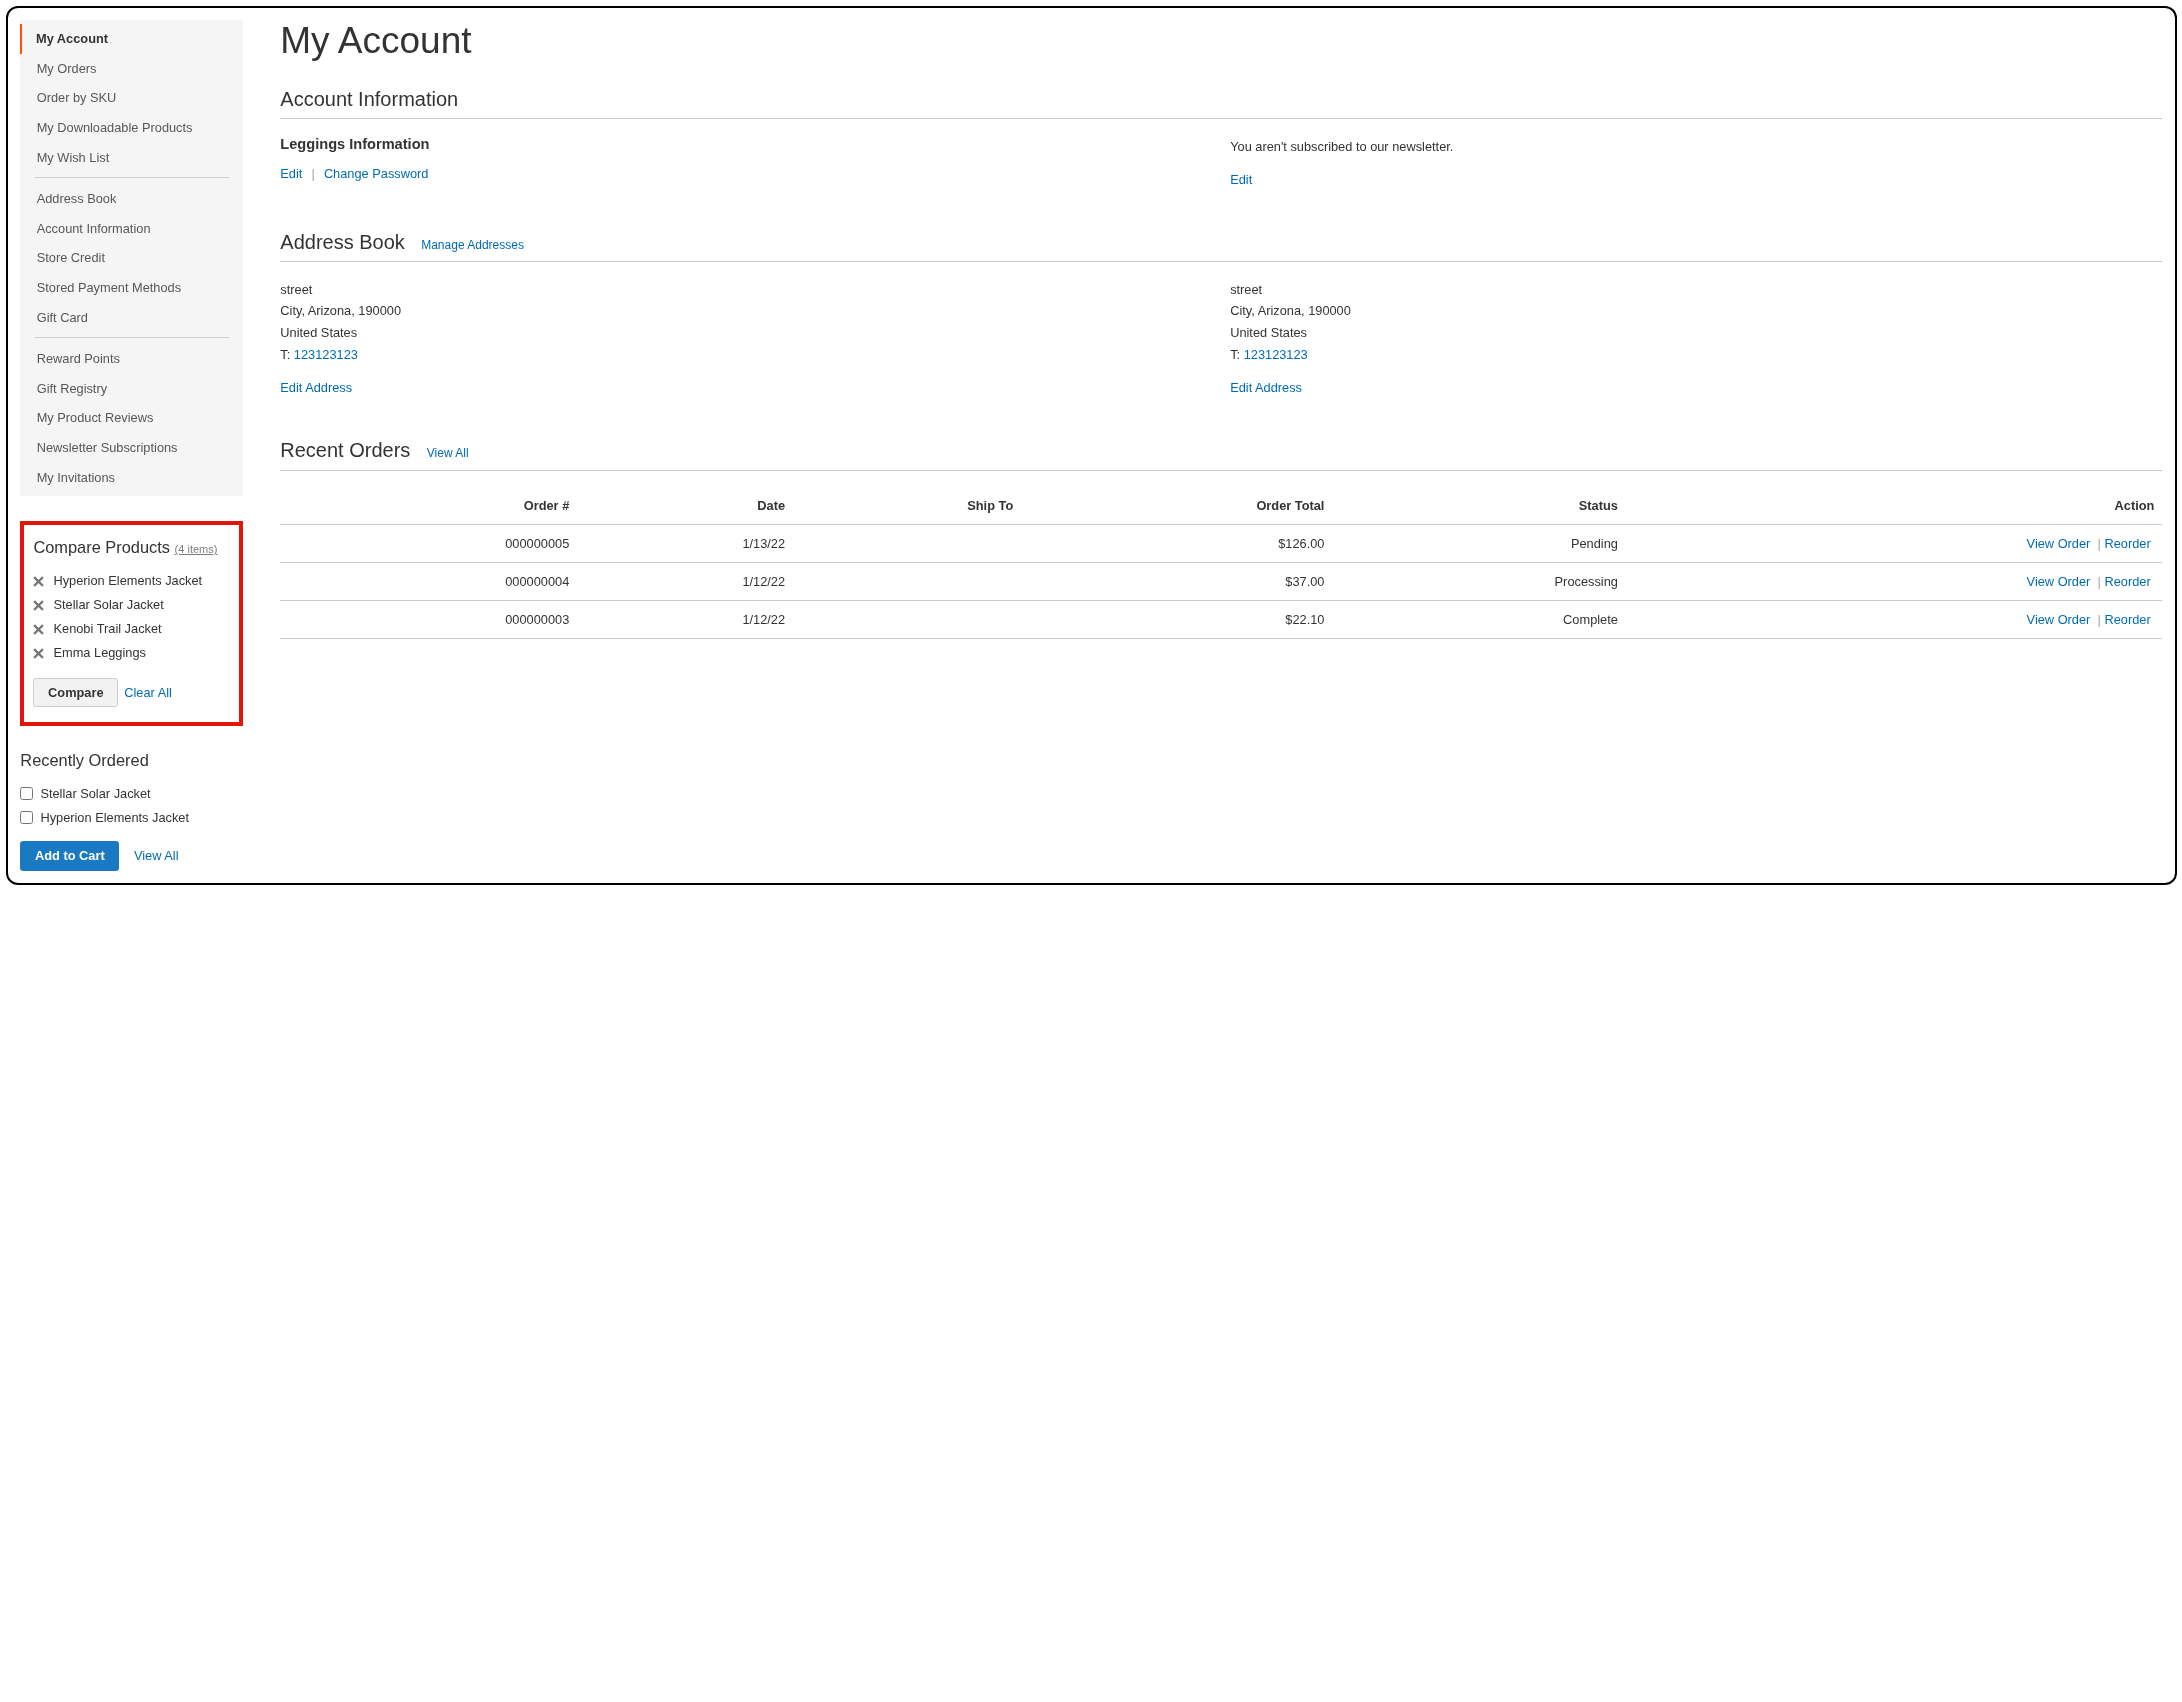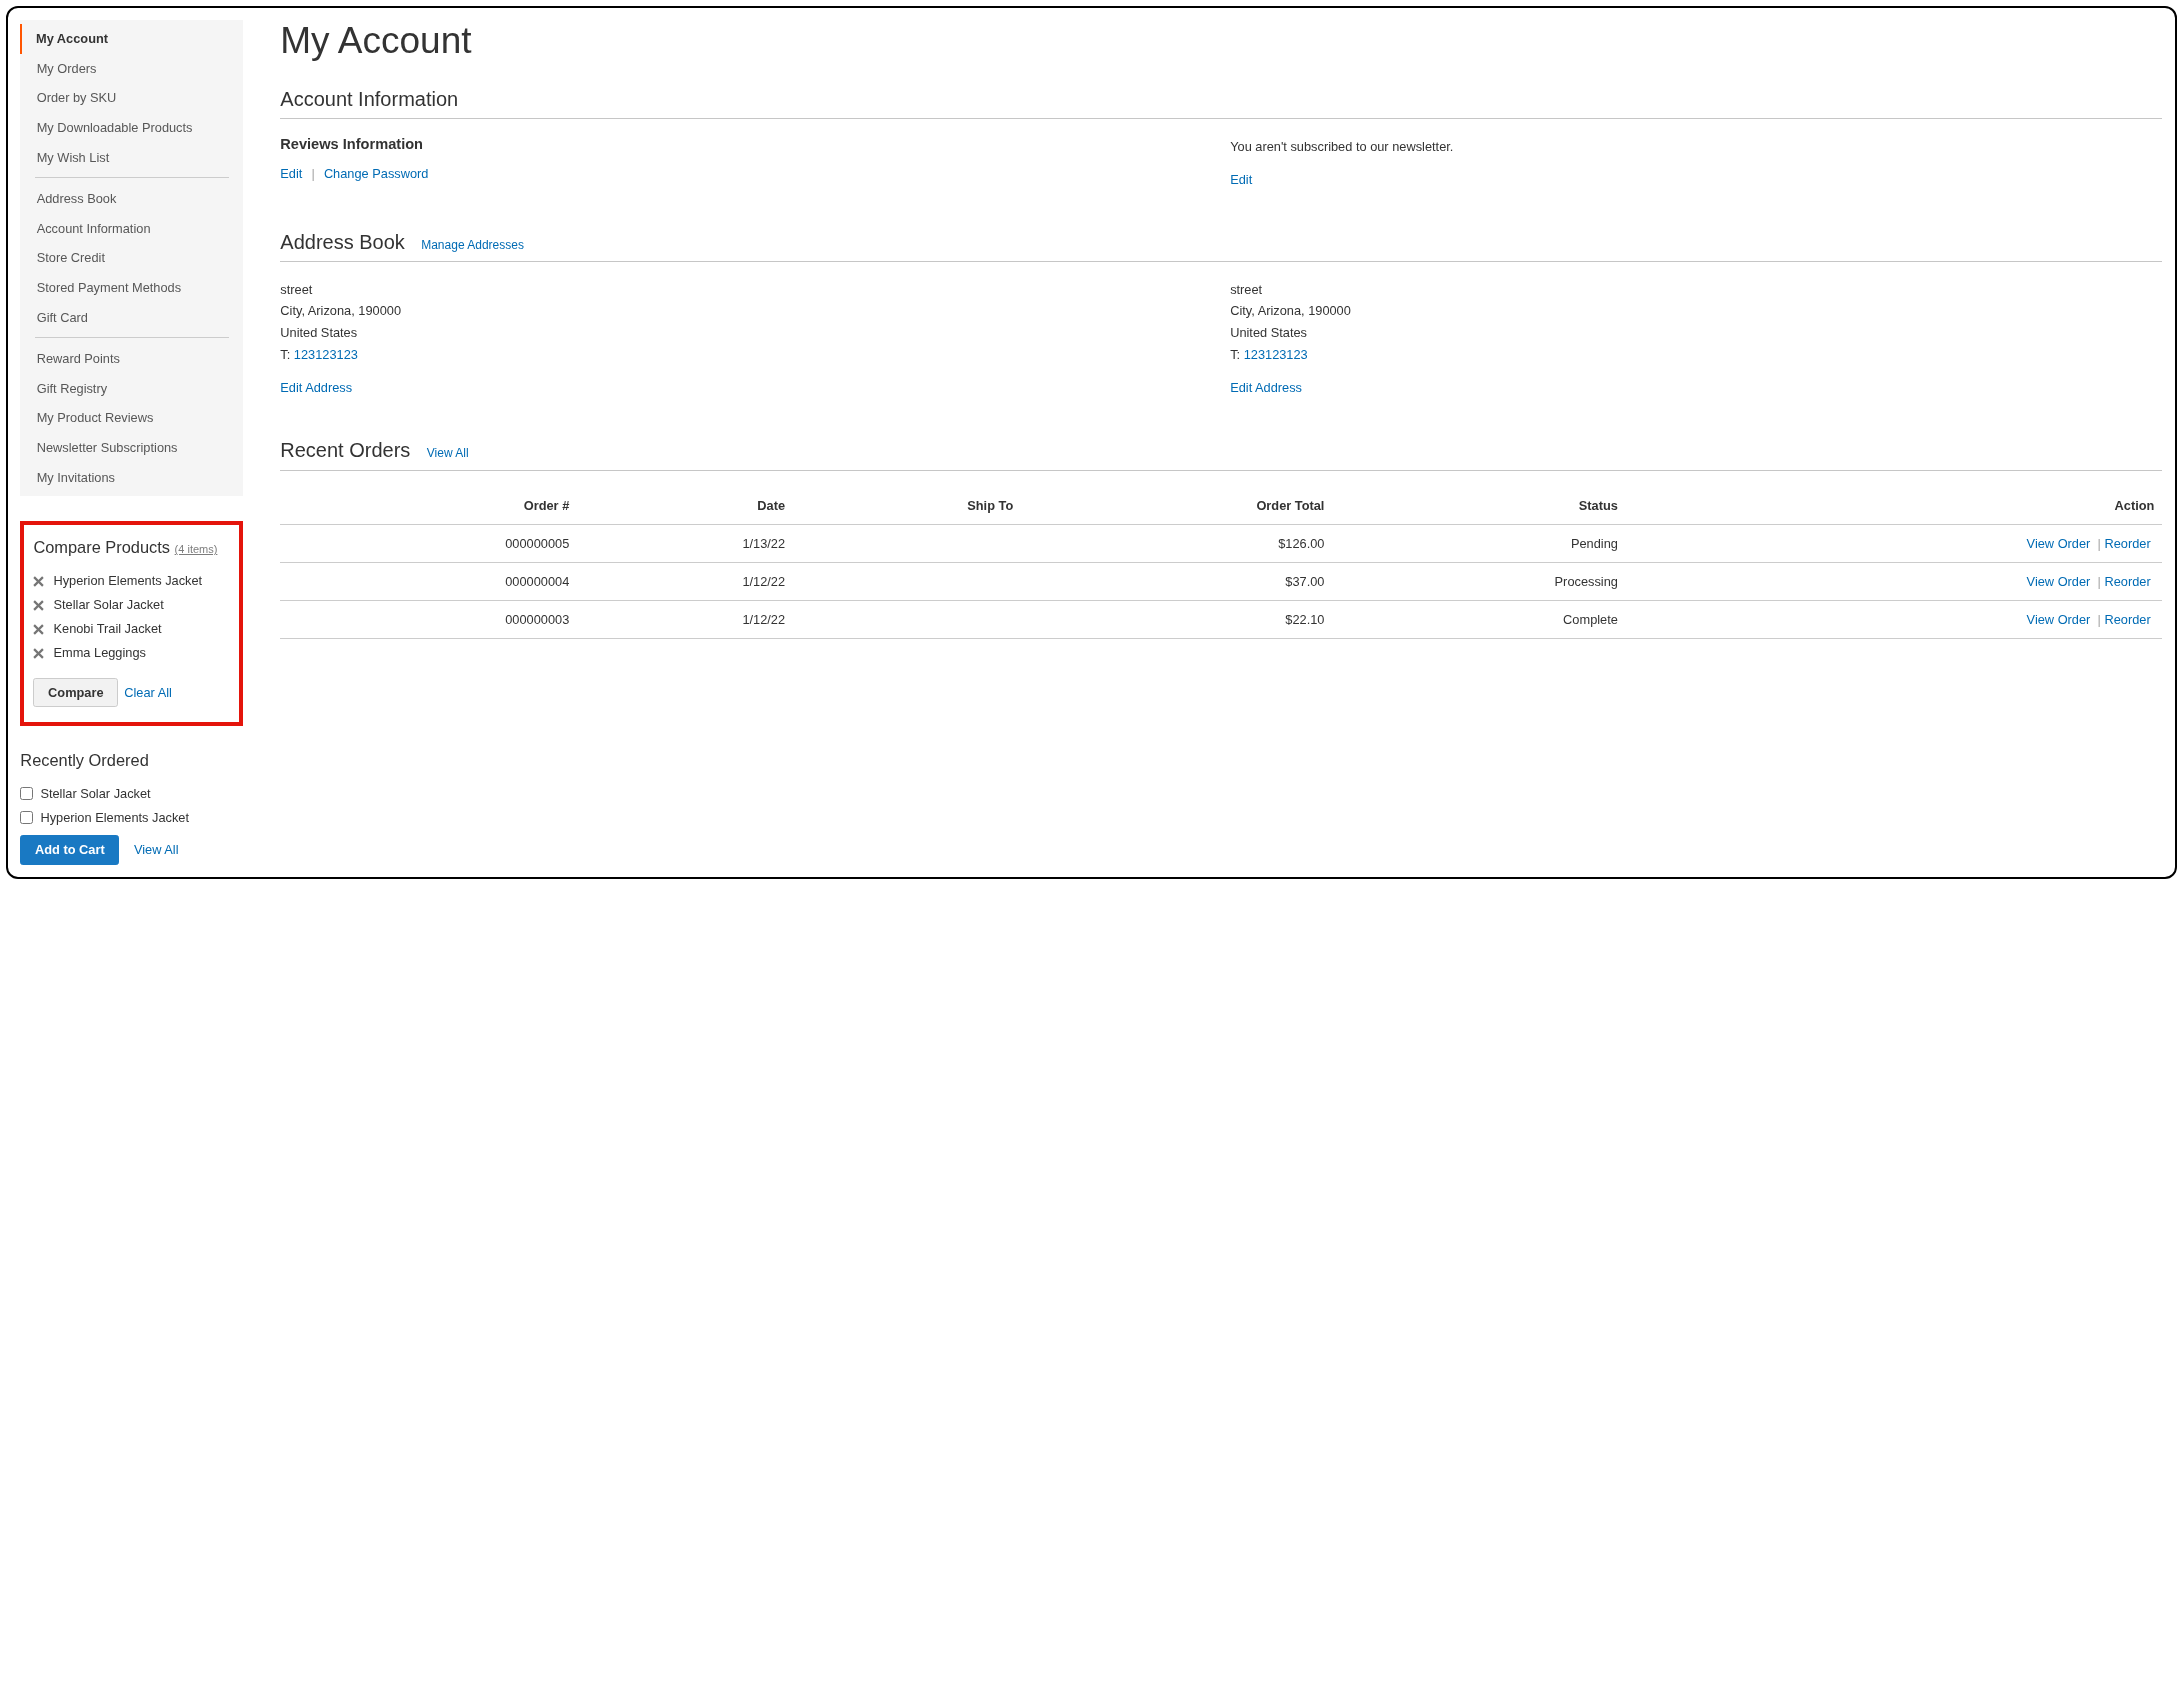--- a/index.html
+++ b/index.html
@@ -108,21 +108,21 @@
     font-weight: 600;
   }
   a.link { color: #006bb4; text-decoration: none; cursor:pointer; }
   .recent-li {
     display:flex; align-items:center; gap:7.3px;
     padding: 4.6px 0;
     color:#333;
   }
   .recent-li input[type=checkbox]{ width:12.8px; height:12.8px; }
   .recent-actions {
-    display:flex; align-items:center; gap:14.6px; margin-top:5px;
+    display:flex; align-items:center; gap:14.6px; margin-top:11px;
   }
 
   
   .main { flex: 1; }
   .page-title {
     font-size: 37px;
     font-weight: 300;
     color: #333;
     margin-bottom: 25.6px;
   }
@@ -267,21 +267,21 @@
   </aside>
 
   <main class="main">
     <h1 class="page-title">My Account</h1>
 
     <h2 class="section-title">
       <span>Account Information</span>
     </h2>
     <div class="two-col">
       <div class="col">
-        <div class="col-title">Reviews Information</div>
+        <div class="col-title">Leggings Information</div>
         <div class="col-body"></div>
         <div class="col-actions">
           <a class="link">Edit</a>
           <span class="action-sep">|</span>
           <a class="link">Change Password</a>
         </div>
       </div>
       <div class="col">
         <div class="col-body">You aren't subscribed to our newsletter.</div>
         <div class="col-actions">

